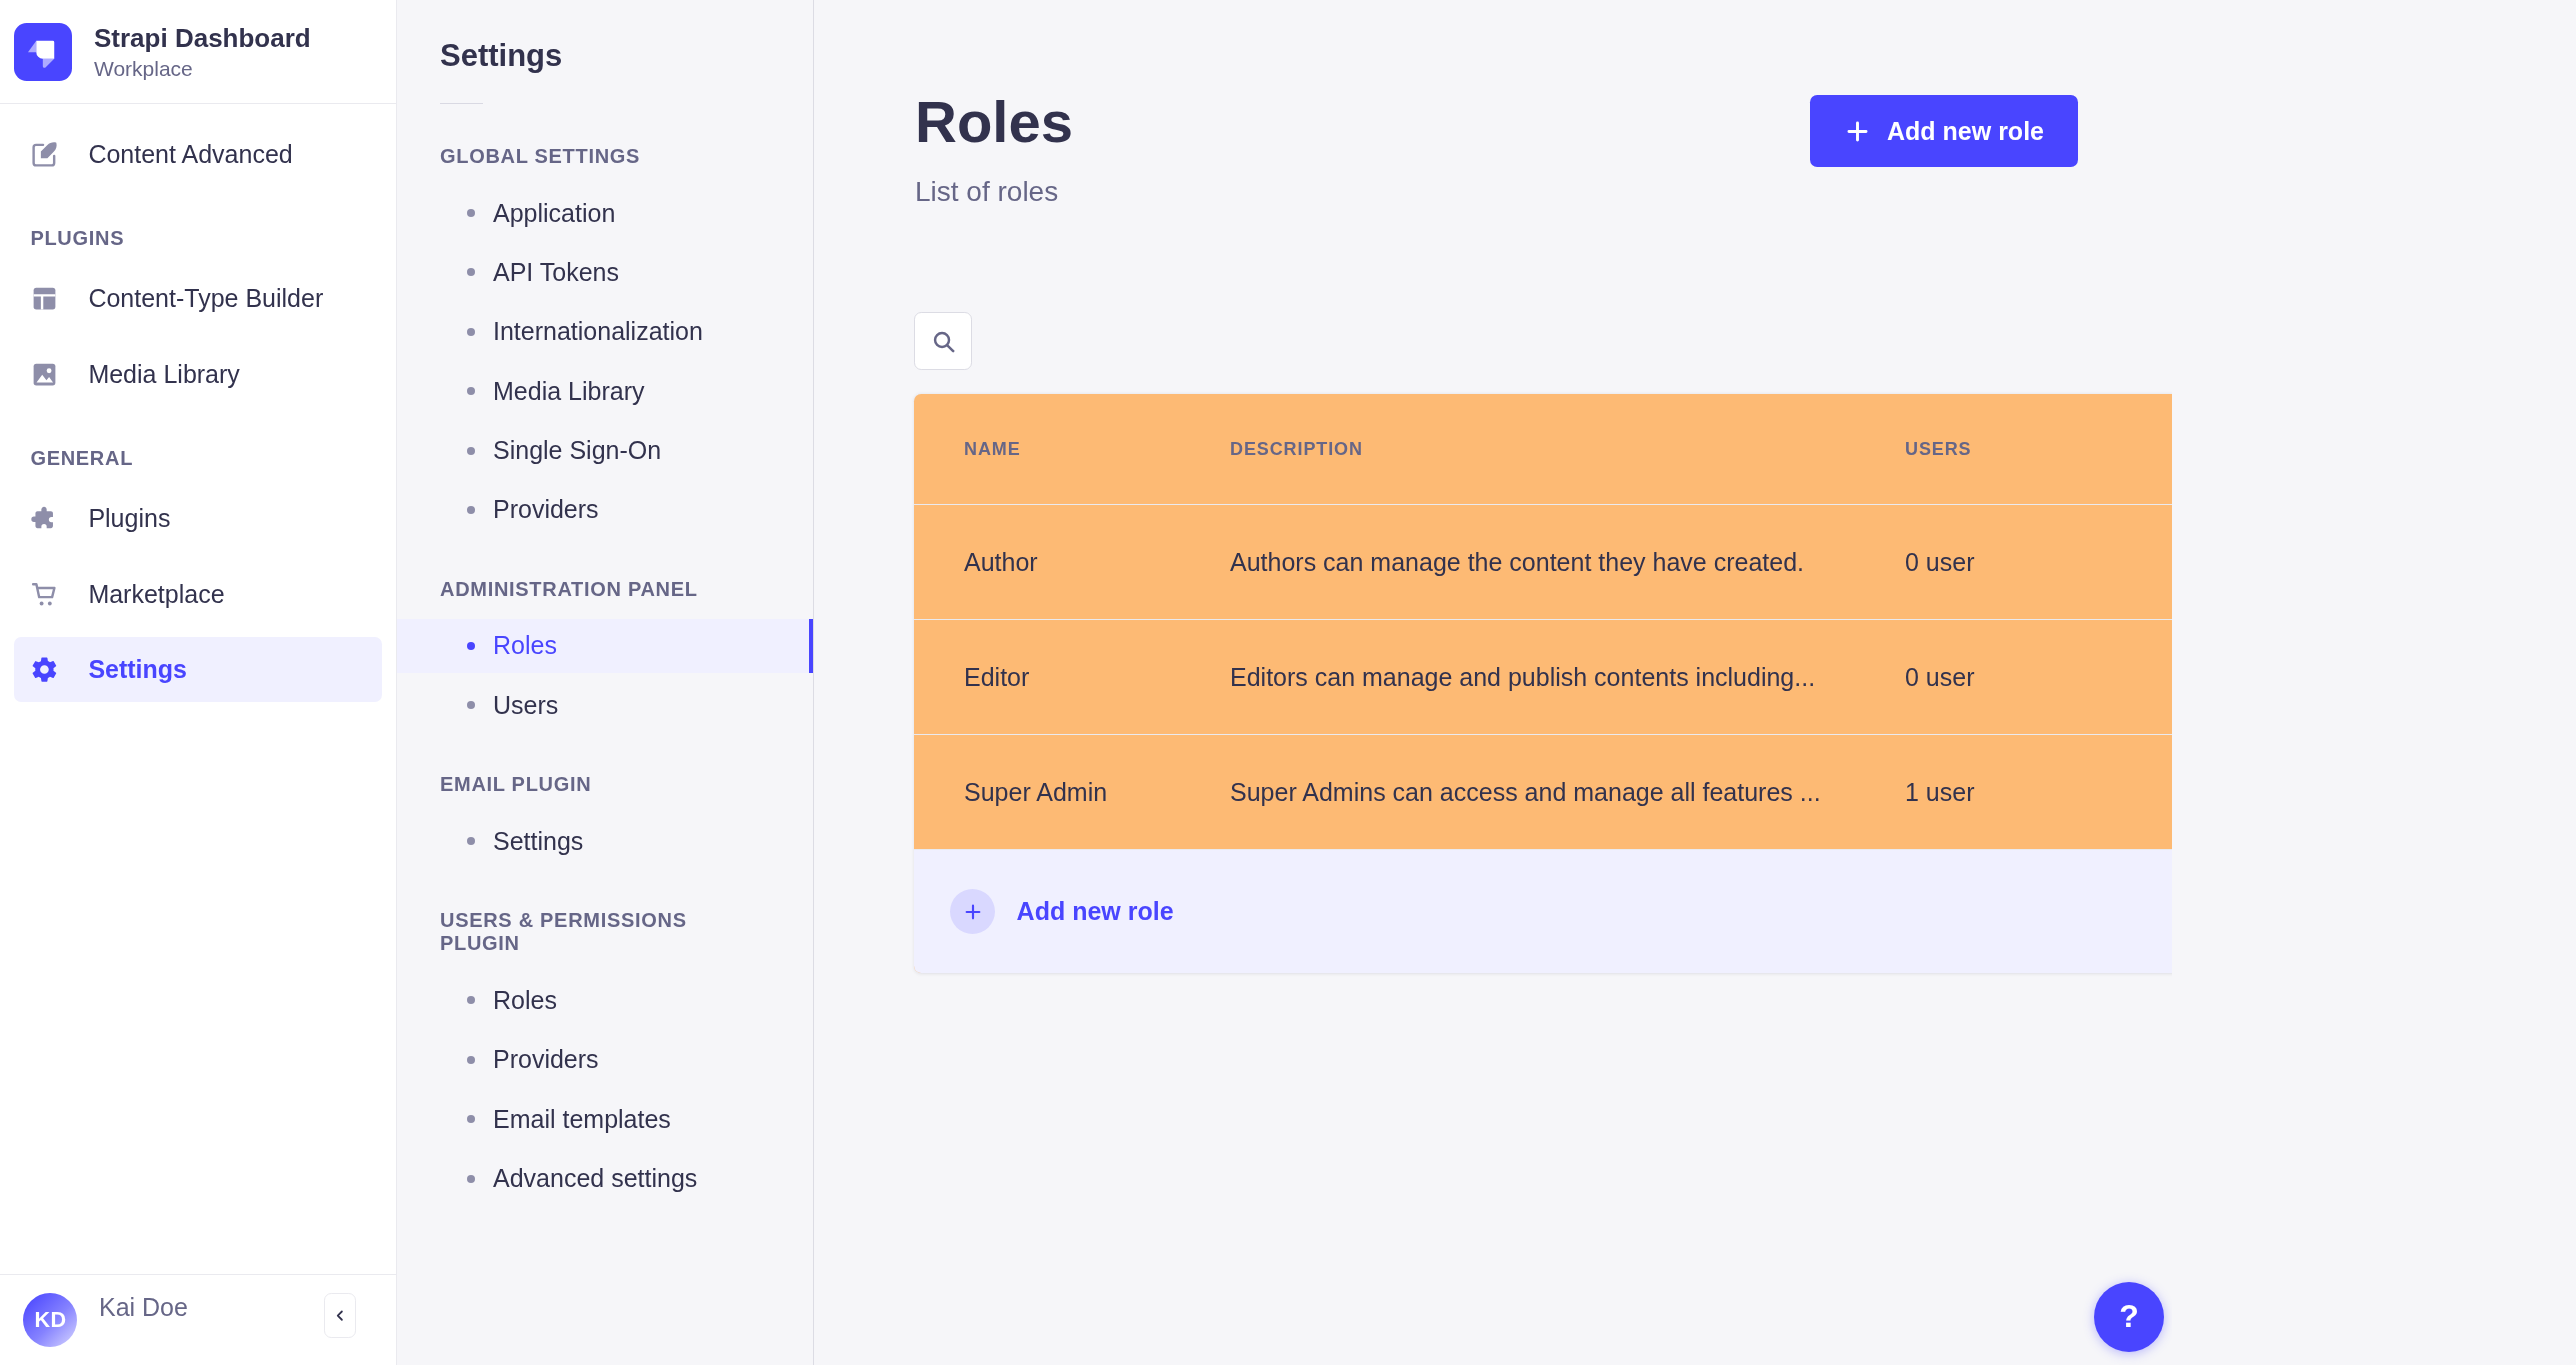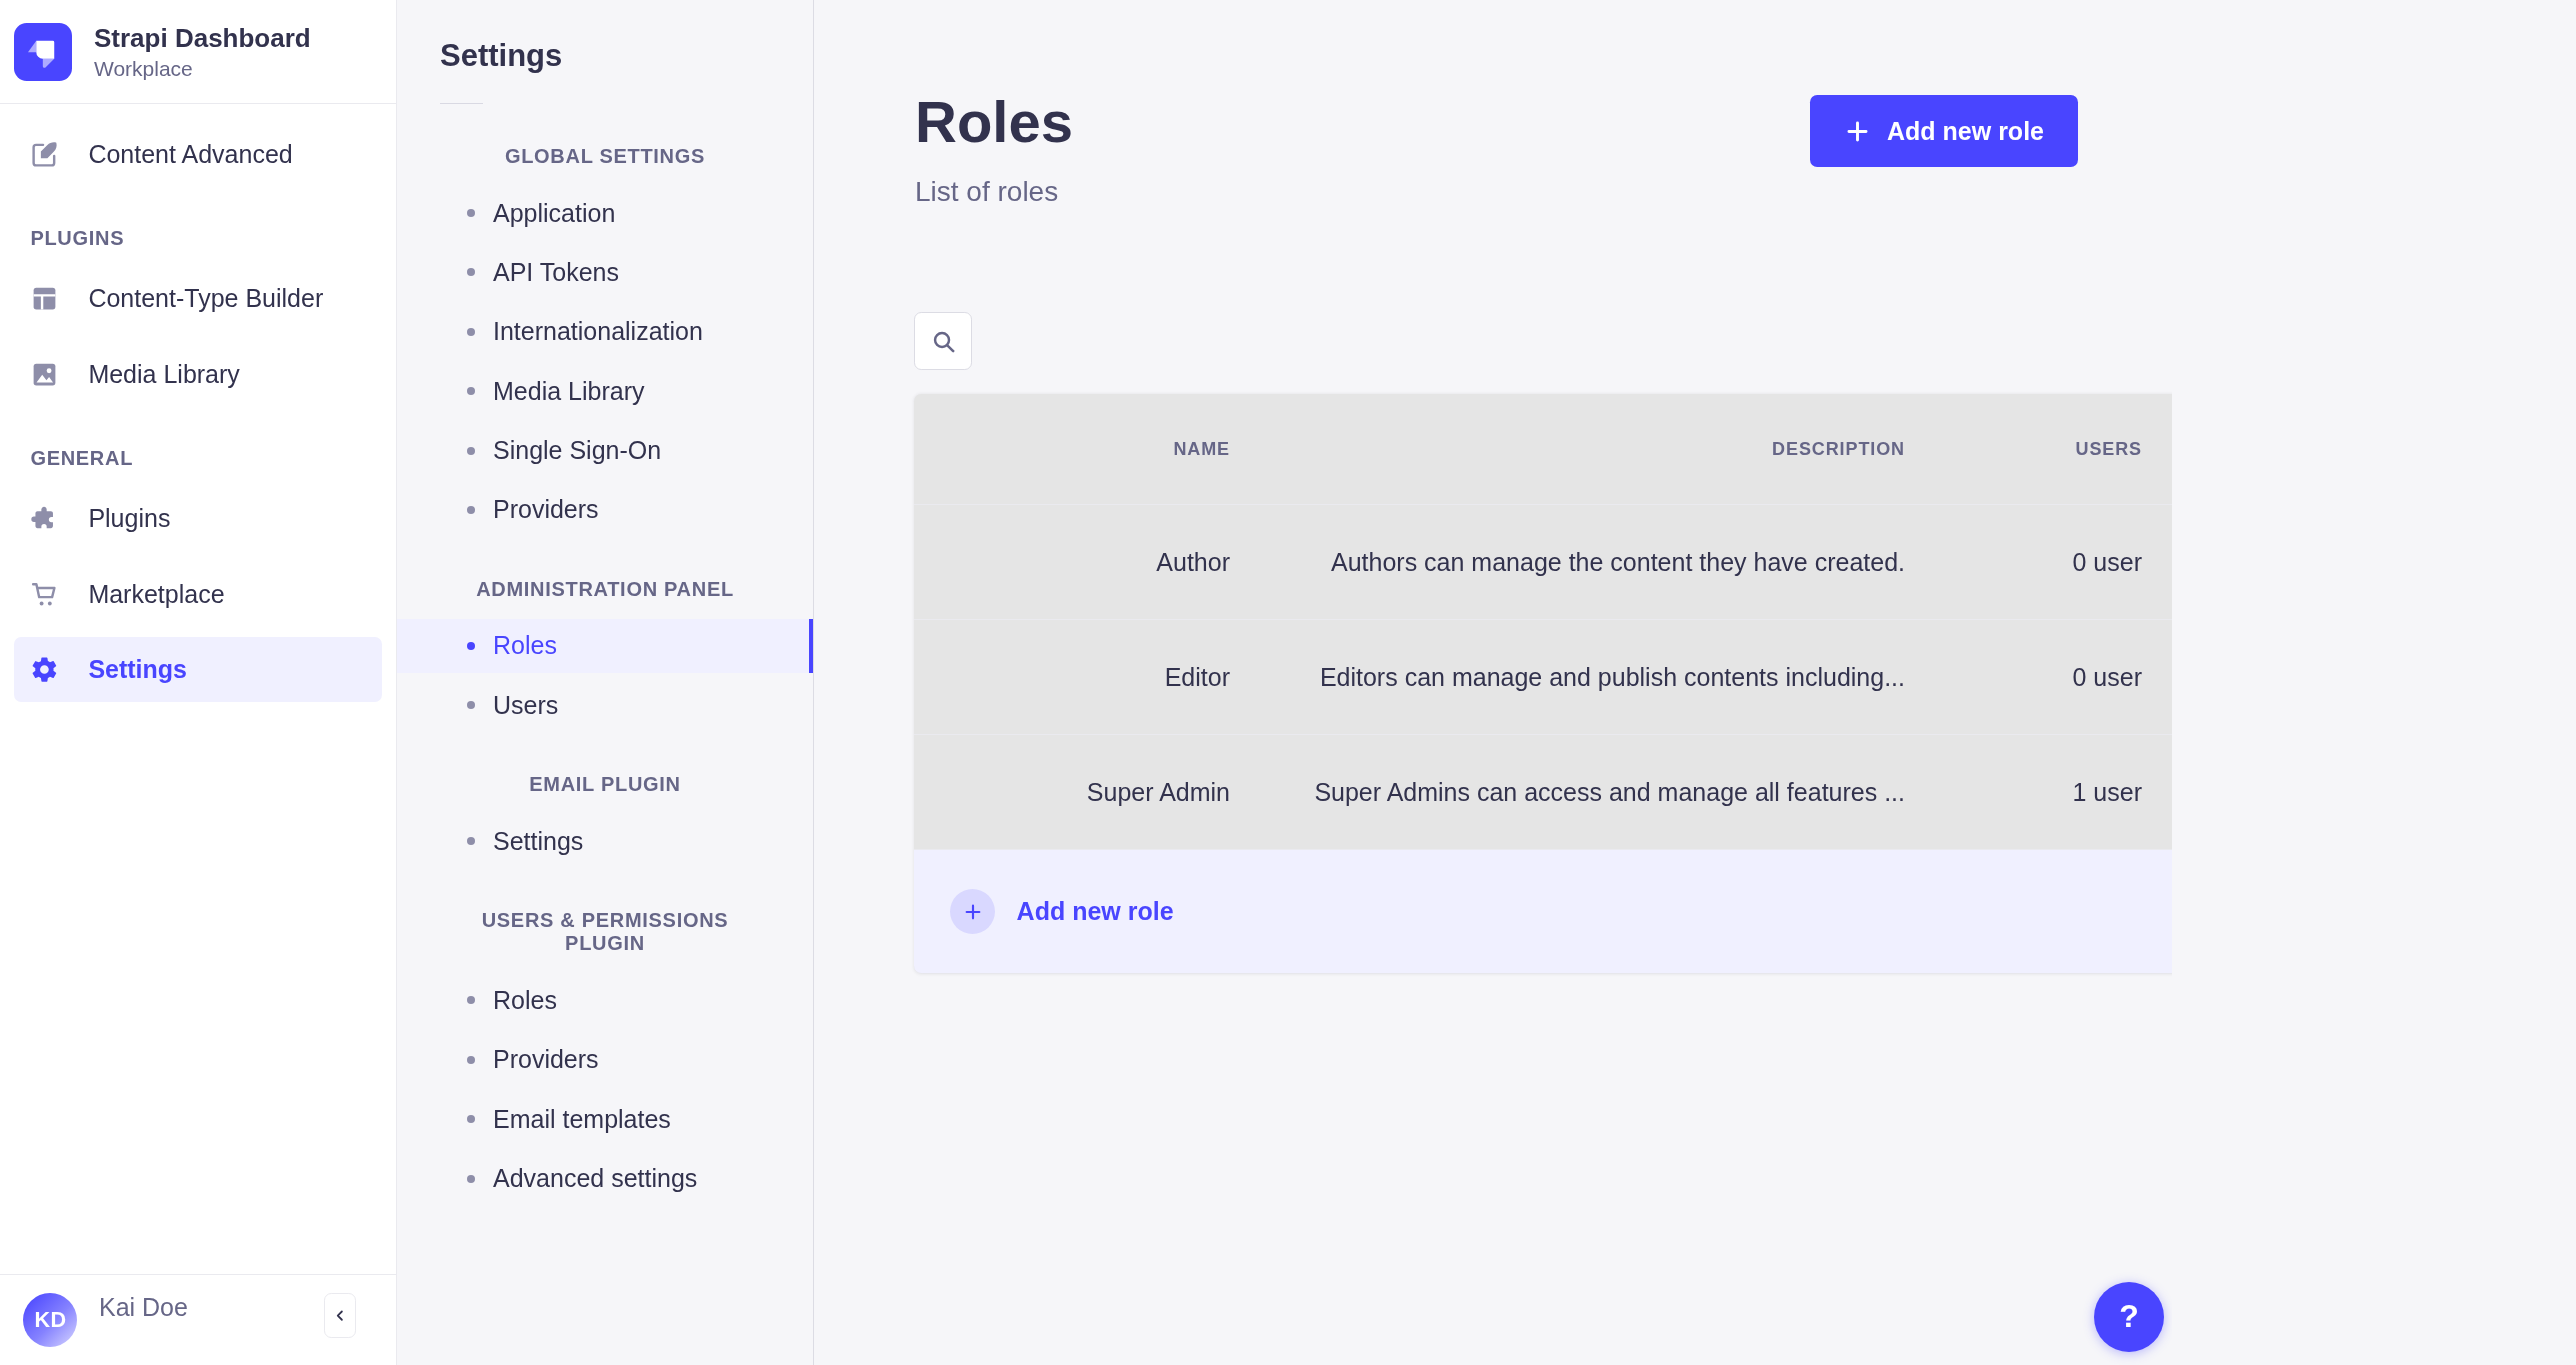--- a/index.html
+++ b/index.html
@@ -26,37 +26,37 @@
   .sidebar-footer { border-top:0.9px solid #eaeaef; display:flex; gap:21.6px; padding:18px 40px 18px 23.4px; }
   .avatar { width:54px; height:54px; border-radius:50%; background:linear-gradient(135deg,#4945ff 5%,#8582ff 55%,#d9d8ff 100%); color:#fff; font-weight:700; font-size:21.6px; display:flex; align-items:center; justify-content:center; letter-spacing:0.4px; }
   .user-name { font-size:25px; color:#666687; }
   .collapse-btn { margin-left:auto; width:32px; height:45px; background:#fff; border:0.9px solid #eaeaef; border-radius:7.2px; color:#32324d; display:flex; align-items:center; justify-content:center; cursor:pointer; }
   .collapse-btn .icon { width:18px; height:18px; }
 
   
   .subnav { width:417px; background:#f6f6f9; border-right:0.9px solid #dcdce4; padding-top:38px; overflow:hidden; }
   .subnav-title { font-size:31px; font-weight:700; color:#32324d; margin-left:43px; }
   .subnav-divider { width:43px; border:none; border-top:1.8px solid #d9d9e3; margin:29px 0 5.4px 43px; }
-  .subnav-section-label { font-size:20px; font-weight:700; color:#666687; letter-spacing:0.7px; margin:41px 43px 18px;text-align:center; }
+  .subnav-section-label { font-size:20px; font-weight:700; color:#666687; letter-spacing:0.7px; margin:41px 43px 18px; }
   .subnav-item { position:relative; display:flex; align-items:center; height:54px; margin:5.4px 0; padding-left:70px; font-size:25px; color:#32324d; cursor:pointer; }
   .bullet { width:8px; height:8px; border-radius:50%; background:#8e8ea9; margin-right:18px; flex:0 0 auto; }
   .subnav-item.active { background:#f0f0ff; color:#4945ff; }
   .subnav-item.active .bullet { background:#4945ff; }
   .subnav-item.active::after { content:""; position:absolute; right:0; top:0; bottom:0; width:4.5px; background:#4945ff; }
 
   
   .main { position:relative; flex:1 1 auto; background:#f6f6f9; }
   .page-title { position:absolute; left:101px; top:90px; font-size:58px; font-weight:700; color:#32324d; line-height:1.1; }
   .page-subtitle { position:absolute; left:101px; top:176px; font-size:28px; color:#666687; }
   .add-role-btn { position:absolute; top:95px; right:94px; height:72px; display:flex; align-items:center; gap:16px; background:#4945ff; color:#ffffff; border:none; border-radius:7.2px; padding:0 34px; font-size:25px; font-weight:700; font-family:inherit; cursor:pointer; }
   .add-role-btn .icon { width:27px; height:27px; }
   .search-btn { position:absolute; left:100px; top:312px; width:58px; height:58px; background:#ffffff; border:0.9px solid #dcdce4; border-radius:7.2px; color:#666687; display:flex; align-items:center; justify-content:center; cursor:pointer; }
   .search-btn .icon { width:27px; height:27px; }
 
-  .roles-card { position:absolute; left:100px; top:394px; width:1570px; background:#e5e5e5; border-radius:7.2px; box-shadow:0 0.9px 3.6px rgba(33,33,52,.1); overflow:hidden;text-align:right; }
+  .roles-card { position:absolute; left:100px; top:394px; width:1570px; background:#fdba74; border-radius:7.2px; box-shadow:0 0.9px 3.6px rgba(33,33,52,.1); overflow:hidden; }
   .t-row { display:grid; grid-template-columns:266px 675px 237px 1fr; align-items:center; padding-left:50px; }
   .t-head { height:111px; border-bottom:0.9px solid #eaeaef; }
   .th { font-size:18px; font-weight:700; color:#666687; letter-spacing:0.9px; }
   .t-body-row { height:115px; border-bottom:0.9px solid #eaeaef; font-size:25px; color:#32324d; }
   .cell { white-space:nowrap; overflow:hidden; }
   .actions { display:flex; justify-content:flex-end; align-items:center; gap:40px; padding-right:90px; }
   .action-btn { width:27px; height:27px; border:none; background:none; padding:0; color:#8e8ea9; cursor:pointer; }
   .t-footer { height:123px; background:#f0f0ff; display:flex; align-items:center; gap:21.6px; padding-left:36px; cursor:pointer; }
   .chip { width:45px; height:45px; border-radius:50%; background:#d9d8ff; color:#4945ff; display:flex; align-items:center; justify-content:center; flex:0 0 auto; }
   .chip .icon { width:20px; height:20px; }

